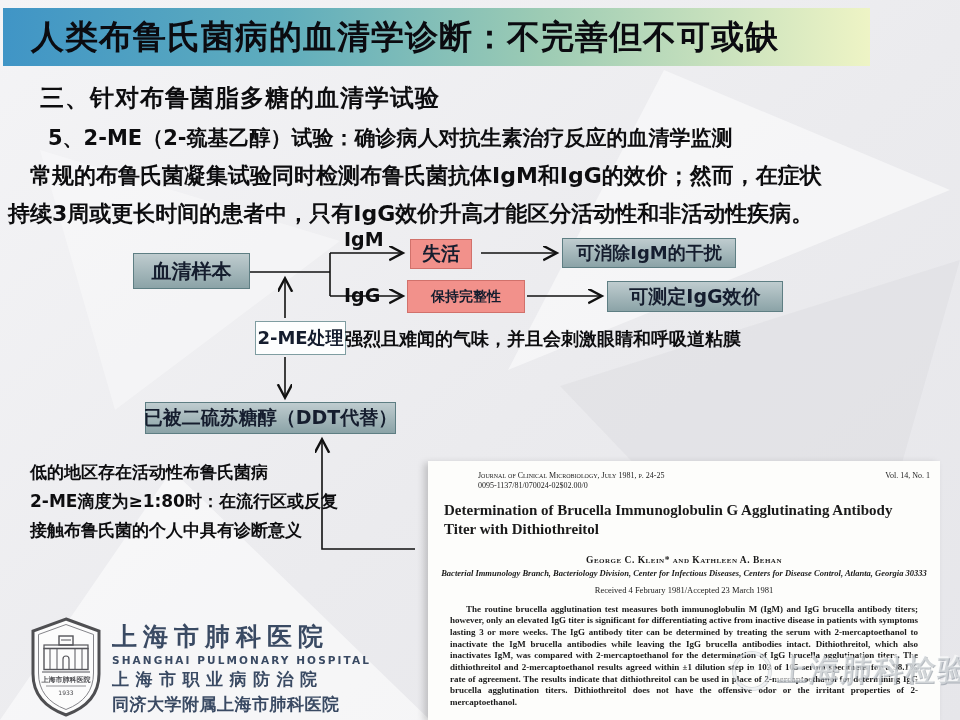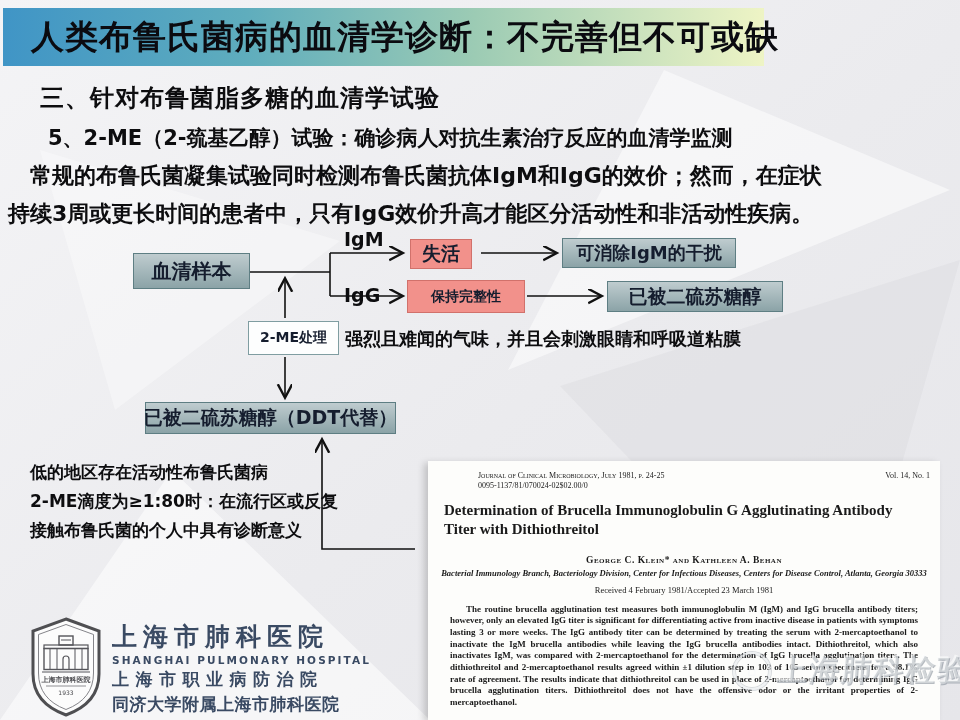--- a/index.html
+++ b/index.html
@@ -10,21 +10,21 @@
   }
   .slide{position:absolute;inset:0;background:linear-gradient(140deg,#f4f4f6 0%,#ebebee 55%,#e6e6ea 100%);}
   
   .poly{position:absolute;z-index:0;}
   .poly.p1{left:430px;top:70px;width:520px;height:300px;background:rgba(255,255,255,0.5);clip-path:polygon(45% 0,100% 40%,15% 100%);}
   .poly.p2{left:0px;top:470px;width:430px;height:250px;background:rgba(255,255,255,0.55);clip-path:polygon(0 100%,40% 0,100% 100%);}
   .poly.p3{left:560px;top:260px;width:400px;height:420px;background:rgba(203,203,210,0.22);clip-path:polygon(0 30%,100% 0,70% 100%);}
   .poly.p4{left:40px;top:150px;width:300px;height:260px;background:rgba(255,255,255,0.35);clip-path:polygon(0 0,100% 35%,25% 100%);}
 
   .banner{
-    position:absolute;left:3px;top:8px;width:761px;height:58px;z-index:2;
+    position:absolute;left:3px;top:8px;width:867px;height:58px;z-index:2;
     background:linear-gradient(90deg,#4095c6 0%,#5fadbd 32%,#9ccbb4 62%,#eef4c5 100%);
     display:flex;align-items:center;padding-left:28px;box-sizing:border-box;text-align:center;
   }
   .banner-title{font-size:33px;font-weight:900;color:#0b0b10;letter-spacing:1px;white-space:nowrap;}
 
   .txt{position:absolute;color:#0d0d0f;font-weight:bold;white-space:nowrap;z-index:2;}
   .subtitle{left:40px;top:82px;font-size:24px;letter-spacing:1px;}
   .line-point{left:48px;top:124px;font-size:21px;}
   .line-body1{left:30px;top:161px;font-size:22px;}
   .line-body2{left:8px;top:199px;font-size:22px;}
@@ -33,21 +33,21 @@
   .fbox{position:absolute;display:flex;align-items:center;justify-content:center;
         box-sizing:border-box;font-weight:bold;color:#151d2e;z-index:2;white-space:nowrap;}
   .teal{background:linear-gradient(#bfcccf,#8ba3a7);border:1px solid #5e7e83;}
   .pink{background:#f2918b;border:1px solid #d1716b;}
   .white{background:#fdfefe;border:1px solid #7f9da1;}
   .b-serum{left:133px;top:253px;width:117px;height:36px;font-size:20px;}
   .b-inact{left:410px;top:239px;width:62px;height:30px;font-size:19px;}
   .b-intact{left:407px;top:280px;width:118px;height:33px;font-size:14px;}
   .b-elim{left:562px;top:238px;width:174px;height:30px;font-size:18px;}
   .b-meas{left:607px;top:281px;width:176px;height:31px;font-size:19px;}
-  .b-2me{left:248px;top:321px;width:91px;height:34px;font-size:14px;}
+  .b-2me{left:255px;top:321px;width:91px;height:34px;font-size:18px;}
   .b-ddt{left:145px;top:402px;width:251px;height:32px;font-size:19px;}
   .lbl-igm{left:344px;top:228px;font-size:19px;}
   .lbl-igg{left:344px;top:284px;font-size:19px;}
   .smell{left:345px;top:327px;font-size:18px;}
 
   .arrows{position:absolute;left:0;top:0;z-index:1;pointer-events:none;}
 
   .titer{position:absolute;left:30px;top:458px;z-index:2;}
   .titer div{font-size:17px;font-weight:bold;color:#0d0d0f;line-height:29px;white-space:nowrap;}
 
@@ -120,21 +120,21 @@
     <path d="M285,357 L285,397" stroke="#111" stroke-width="1.6" fill="none" marker-end="url(#ah)"></path>
     <path d="M415,549 L322,549 L322,440" stroke="#111" stroke-width="1.6" fill="none" marker-end="url(#ah)"></path>
   </svg>
 
   <div class="fbox teal b-serum">血清样本</div>
   <div class="txt lbl-igm">IgM</div>
   <div class="txt lbl-igg">IgG</div>
   <div class="fbox pink b-inact">失活</div>
   <div class="fbox pink b-intact">保持完整性</div>
   <div class="fbox teal b-elim">可消除IgM的干扰</div>
-  <div class="fbox teal b-meas">已被二硫苏糖醇</div>
+  <div class="fbox teal b-meas">可测定IgG效价</div>
   <div class="fbox white b-2me">2-ME处理</div>
   <div class="txt smell">强烈且难闻的气味，并且会刺激眼睛和呼吸道粘膜</div>
   <div class="fbox teal b-ddt">已被二硫苏糖醇（DDT代替）</div>
 
   <div class="titer">
     <div>低的地区存在活动性布鲁氏菌病</div>
     <div>2-ME滴度为≥1:80时：在流行区或反复</div>
     <div>接触布鲁氏菌的个人中具有诊断意义</div>
   </div>
 

